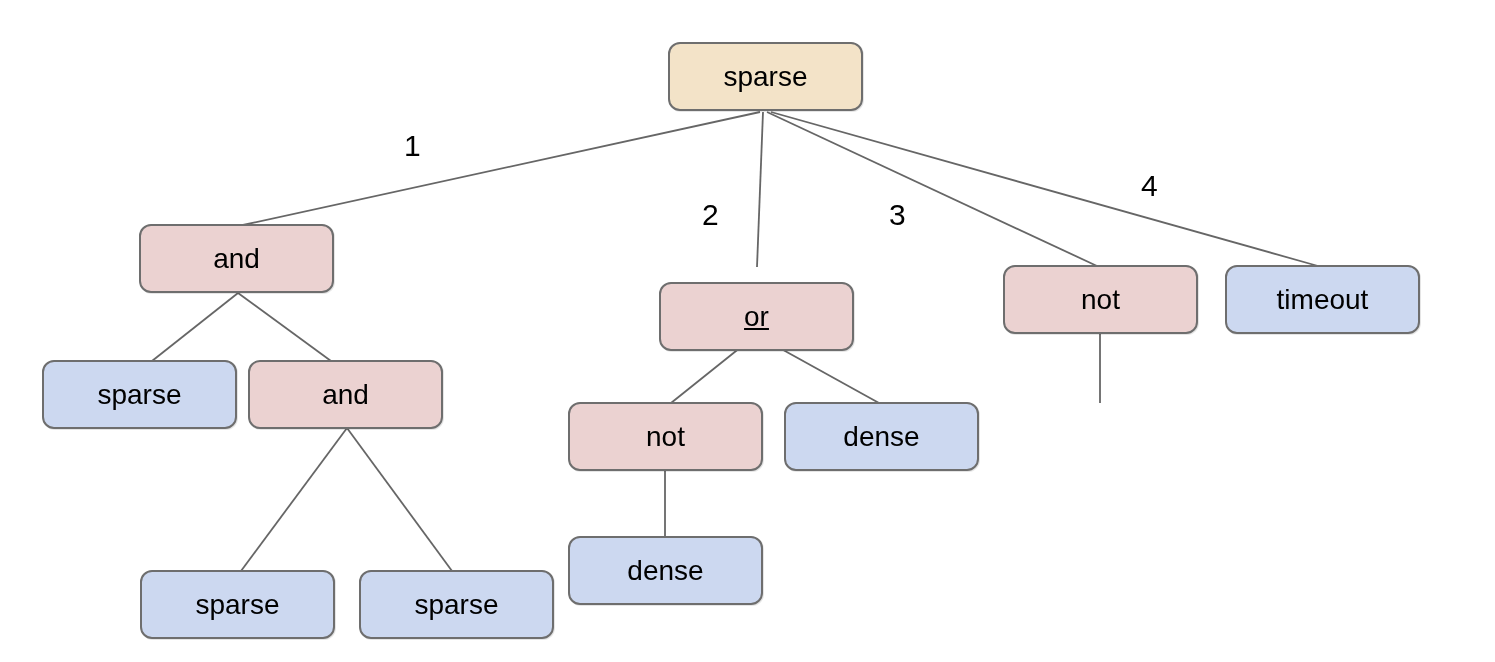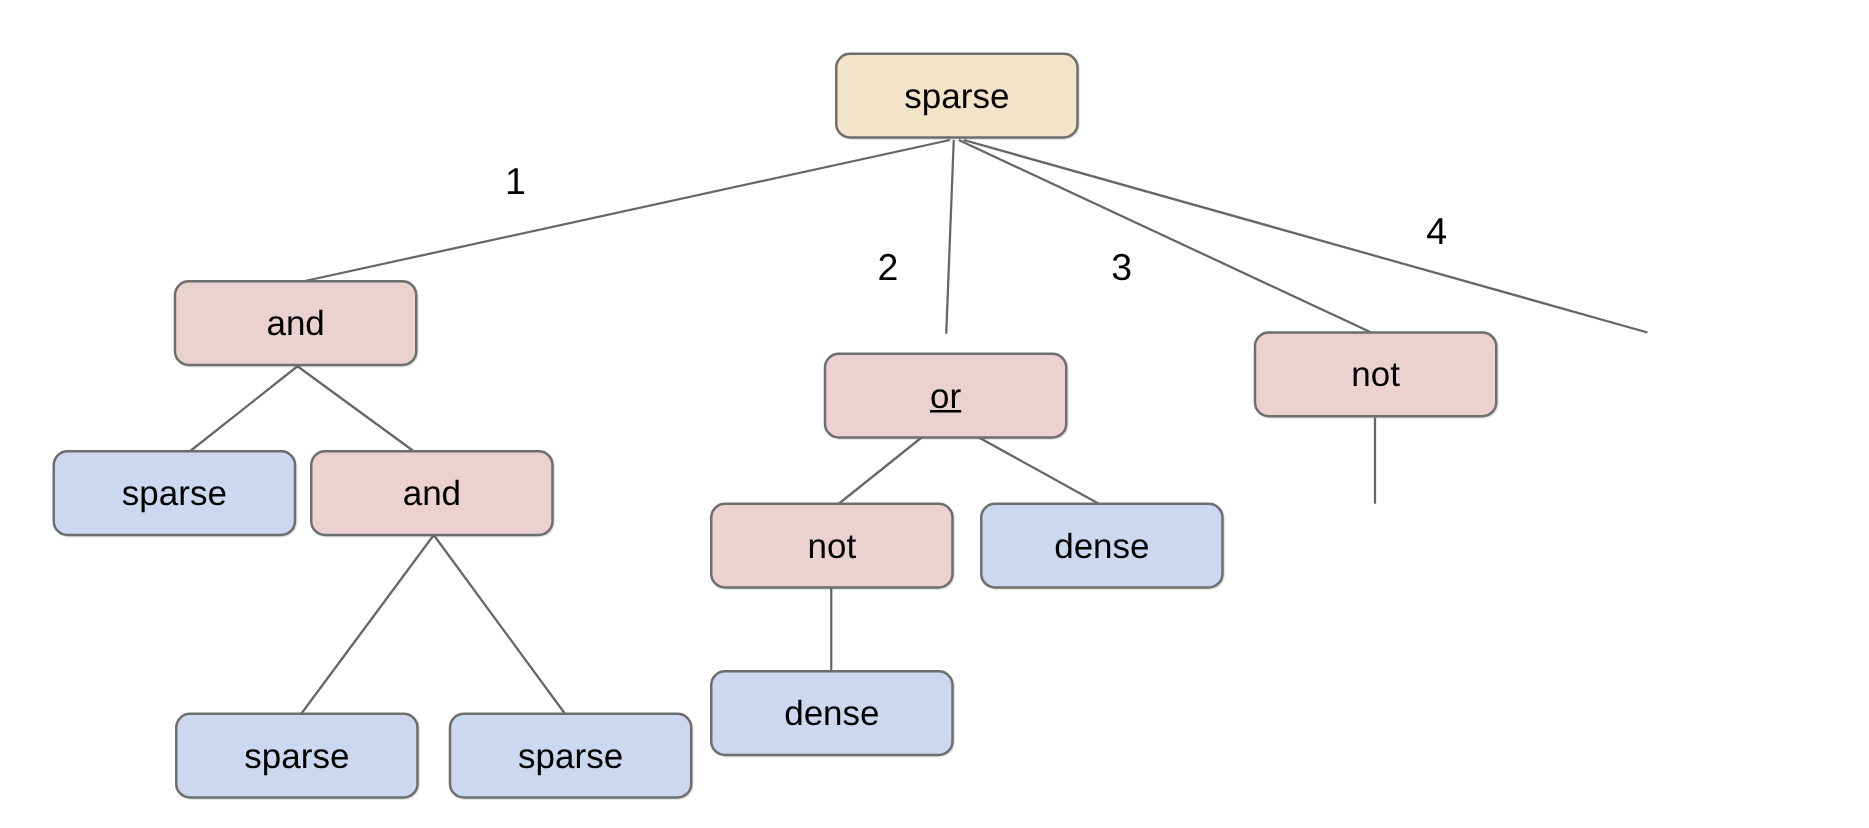--- a/index.html
+++ b/index.html
@@ -71,20 +71,21 @@
   <div class="edge-label" style="left:404px; top:131px;">1</div>
   <div class="edge-label" style="left:702px; top:200px;">2</div>
   <div class="edge-label" style="left:889px; top:200px;">3</div>
   <div class="edge-label" style="left:1141px; top:171px;">4</div>
 
   <div class="node root" style="left:668px;  top:42px;">sparse</div>
 
   <div class="node operator" style="left:139px;  top:224px;">and</div>
   <div class="node operator" style="left:659px;  top:282px;text-decoration:underline;">or</div>
   <div class="node operator" style="left:1003px; top:265px;">not</div>
+  <div class="node leaf" style="left:1225px; top:265px;">timeout</div>
 
   <div class="node leaf" style="left:42px;   top:360px;">sparse</div>
   <div class="node operator" style="left:248px;  top:360px;">and</div>
   <div class="node operator" style="left:568px;  top:402px;">not</div>
   <div class="node leaf" style="left:784px;  top:402px;">dense</div>
 
   <div class="node leaf" style="left:140px;  top:570px;">sparse</div>
   <div class="node leaf" style="left:359px;  top:570px;">sparse</div>
   <div class="node leaf" style="left:568px;  top:536px;">dense</div>
 

